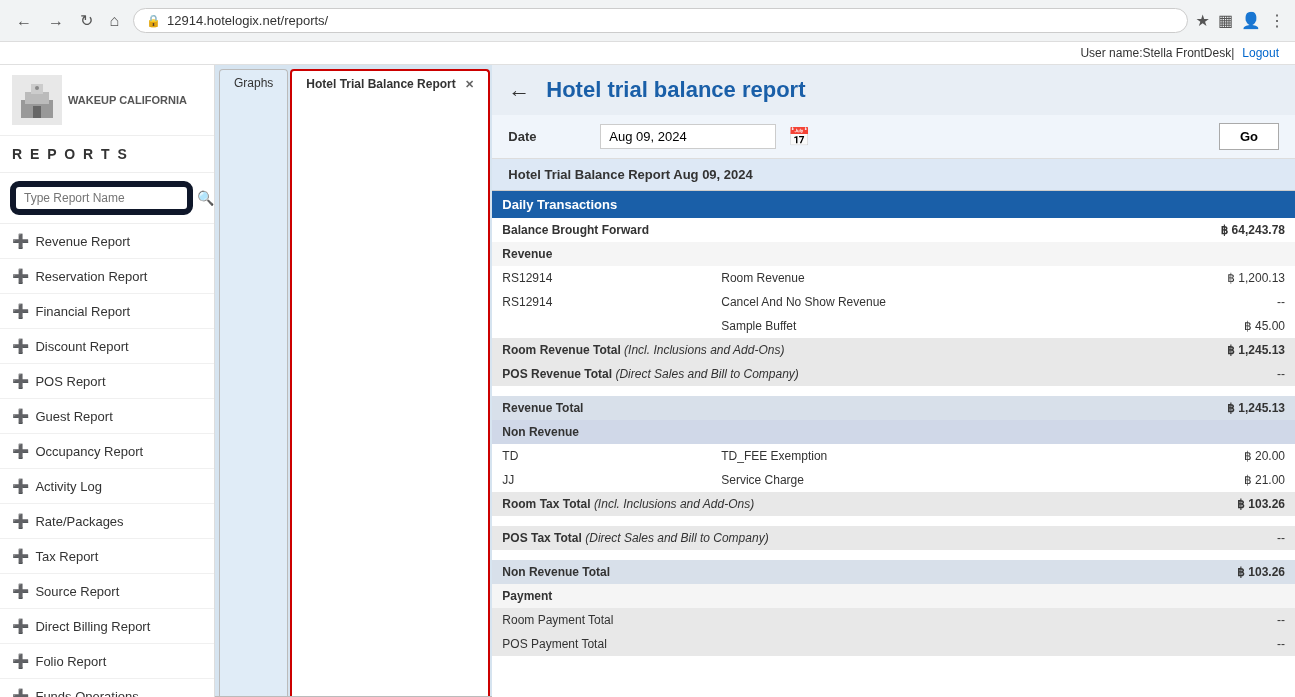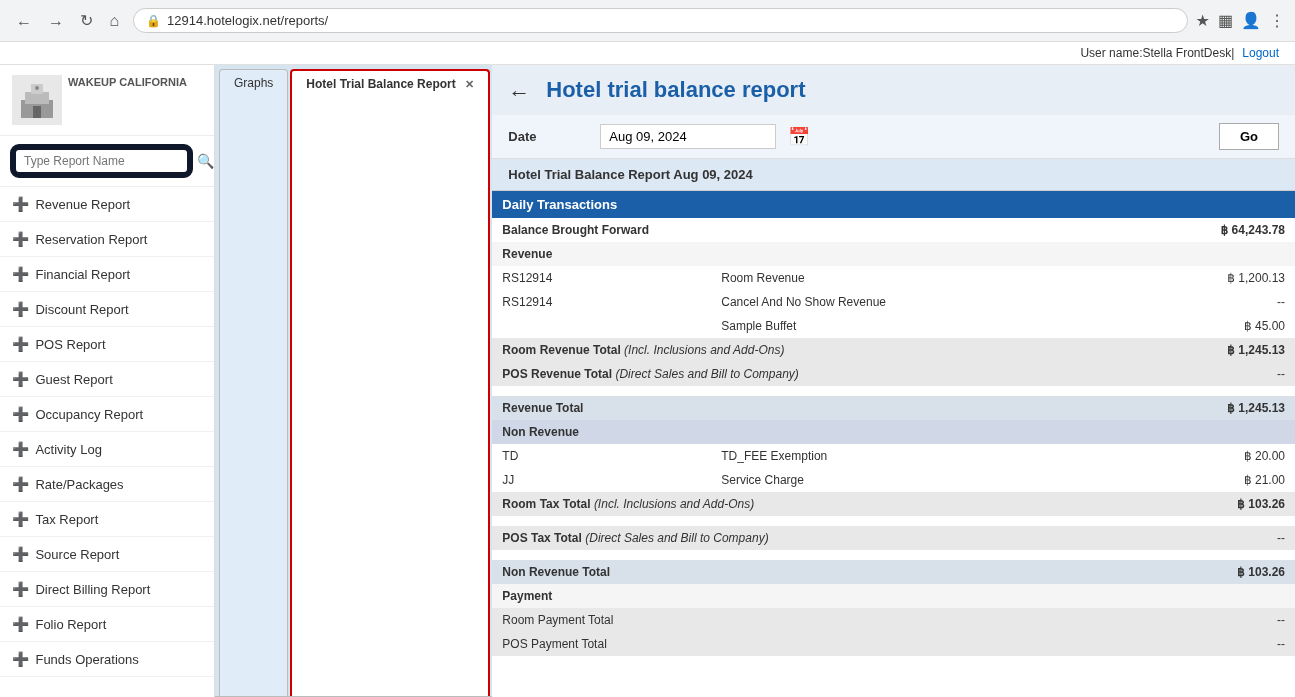--- a/index.html
+++ b/index.html
@@ -58,20 +58,21 @@
     .sidebar {
       width: 215px;
       background: #fff;
       border-right: 1px solid #ddd;
       overflow-y: auto;
       flex-shrink: 0;
     }
     .sidebar-logo {
       padding: 10px 12px;
       display: flex;
+      align-items: center;
       border-bottom: 1px solid #eee;
     }
     .logo-icon {
       width: 50px; height: 50px;
       background: #e8e8e8;
       display: flex; align-items: center; justify-content: center;
       margin-right: 6px; font-size: 20px;
     }
     .logo-text {
       font-size: 11px; font-weight: bold; color: #555;
@@ -280,20 +281,21 @@
           <svg width="40" height="40" viewBox="0 0 40 40">
             <rect x="4" y="20" width="32" height="18" fill="#999"></rect>
             <rect x="8" y="12" width="24" height="12" fill="#bbb"></rect>
             <rect x="14" y="4" width="12" height="10" fill="#ccc"></rect>
             <rect x="16" y="26" width="8" height="12" fill="#666"></rect>
             <circle cx="20" cy="8" r="2" fill="#888"></circle>
           </svg>
         </div>
         <div class="logo-text">WAKEUP CALIFORNIA</div>
       </div>
+      <div class="sidebar-title">R E P O R T S</div>
       <div class="search-box">
         <input class="search-input" type="text" placeholder="Type Report Name" style="">
         <button class="search-btn">🔍</button>
       </div>
 
       <div class="sidebar-item">
         <span class="plus-icon">➕</span>
         <span>Revenue Report</span>
       </div>
       <div class="sidebar-item">

